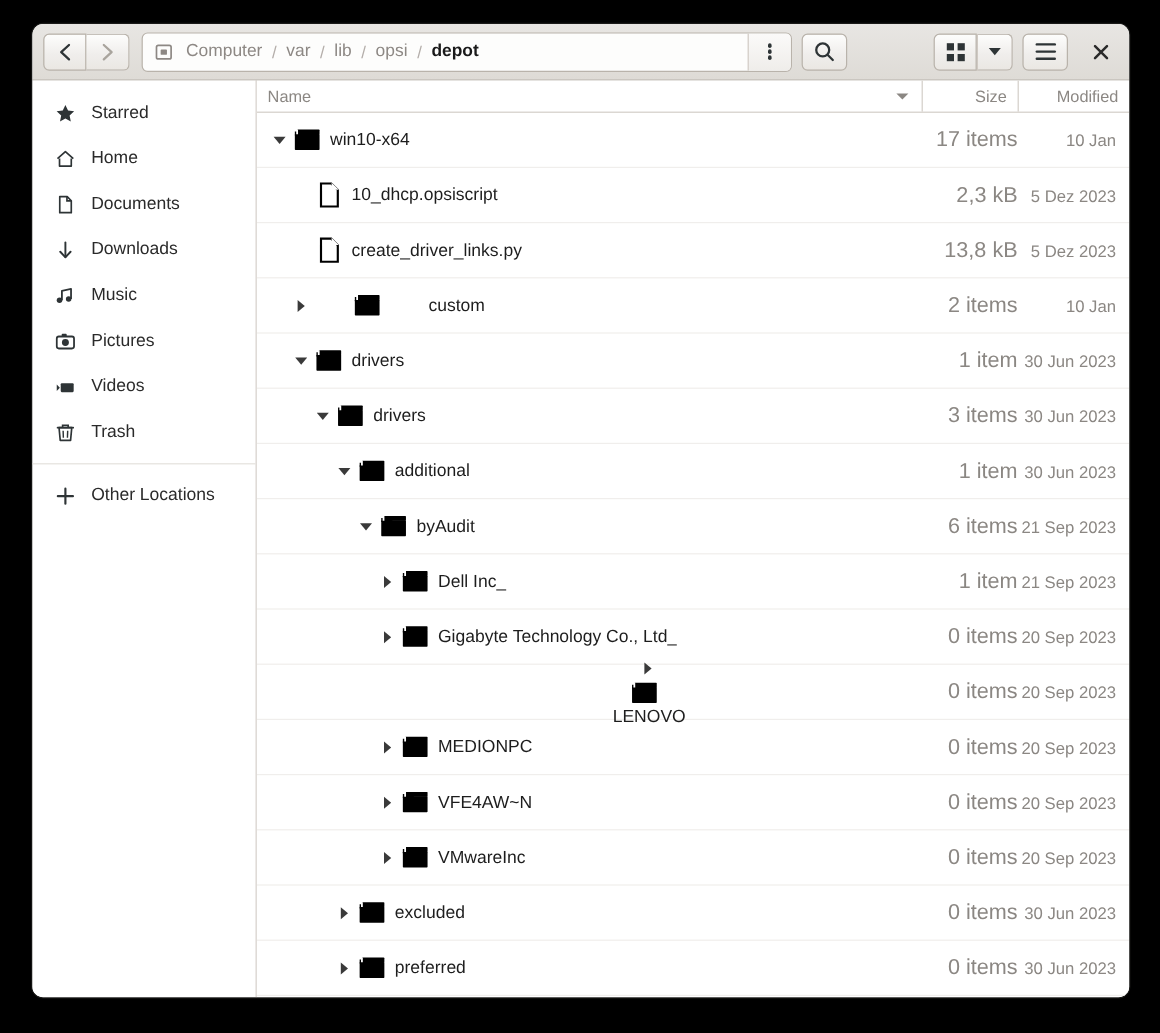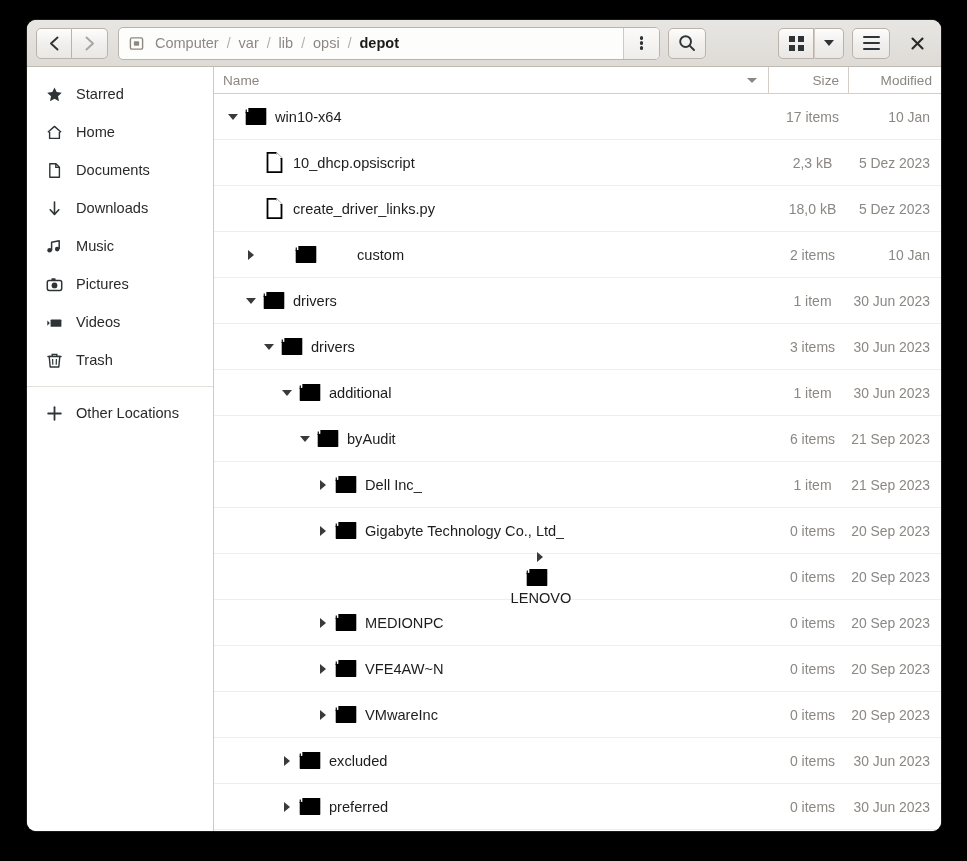--- a/index.html
+++ b/index.html
@@ -188,21 +188,21 @@
   .row {
     display: flex;
     height: 46px;
     align-items: center;
     border-bottom: 1px solid #f0eeec;
     font-size: 14.6px;
     color: #1d1d1d;
     cursor: default;
   }
   .cell-name { flex: 1; display: flex; align-items: center; overflow: hidden; }
-  .cell-size { width: 80px; text-align: center; color: #8b8783; font-size: 14px; padding-left: 9px; flex-shrink: 0; }
+  .cell-size { width: 80px; text-align: right; color: #8b8783; font-size: 18px; padding-left: 9px; flex-shrink: 0; }
   .cell-mod  { width: 93px; text-align: right; color: #8b8783; font-size: 13.9px; padding-right: 11px; flex-shrink: 0; }
 
   .expander {
     width: 18px; height: 18px;
     display: flex; align-items: center; justify-content: center;
     flex-shrink: 0;
     margin-right: 3px;
   }
   .tri-right {
     width: 0; height: 0;
@@ -448,21 +448,21 @@
               <span class="expander"></span>
               <span class="item-ico">
                 <svg width="19" height="23" viewBox="0 0 19 23">
                   <path d="M1.6 1 H11.4 L17.4 7 V22 H1.6 Z" fill="#000"></path>
                   <path d="M11.3 1.2 V7.1 H17.3" fill="#fff"></path>
                   <path d="M3.4 2.8 H10.6 L15.6 7.8 V20.2 H3.4 Z" fill="#fff"></path>
                 </svg>
               </span>
               <span class="item-label">create_driver_links.py</span>
             </div>
-            <div class="cell-size">18,0 kB</div>
+            <div class="cell-size">13,8 kB</div>
             <div class="cell-mod">5 Dez 2023</div>
           </div>
           <div class="row">
             <div class="cell-name" style="padding-left: 28px; gap: 32px;">
               <span class="expander">
                 <span class="tri-right"></span>
               </span>
               <span class="item-ico">
                 <svg width="22" height="19" viewBox="0 0 22 19">
                   <path d="M0.7 2.6 h7.3 l1.5 2 h0.6 v1.4 H0.7 Z" fill="#000"></path>

